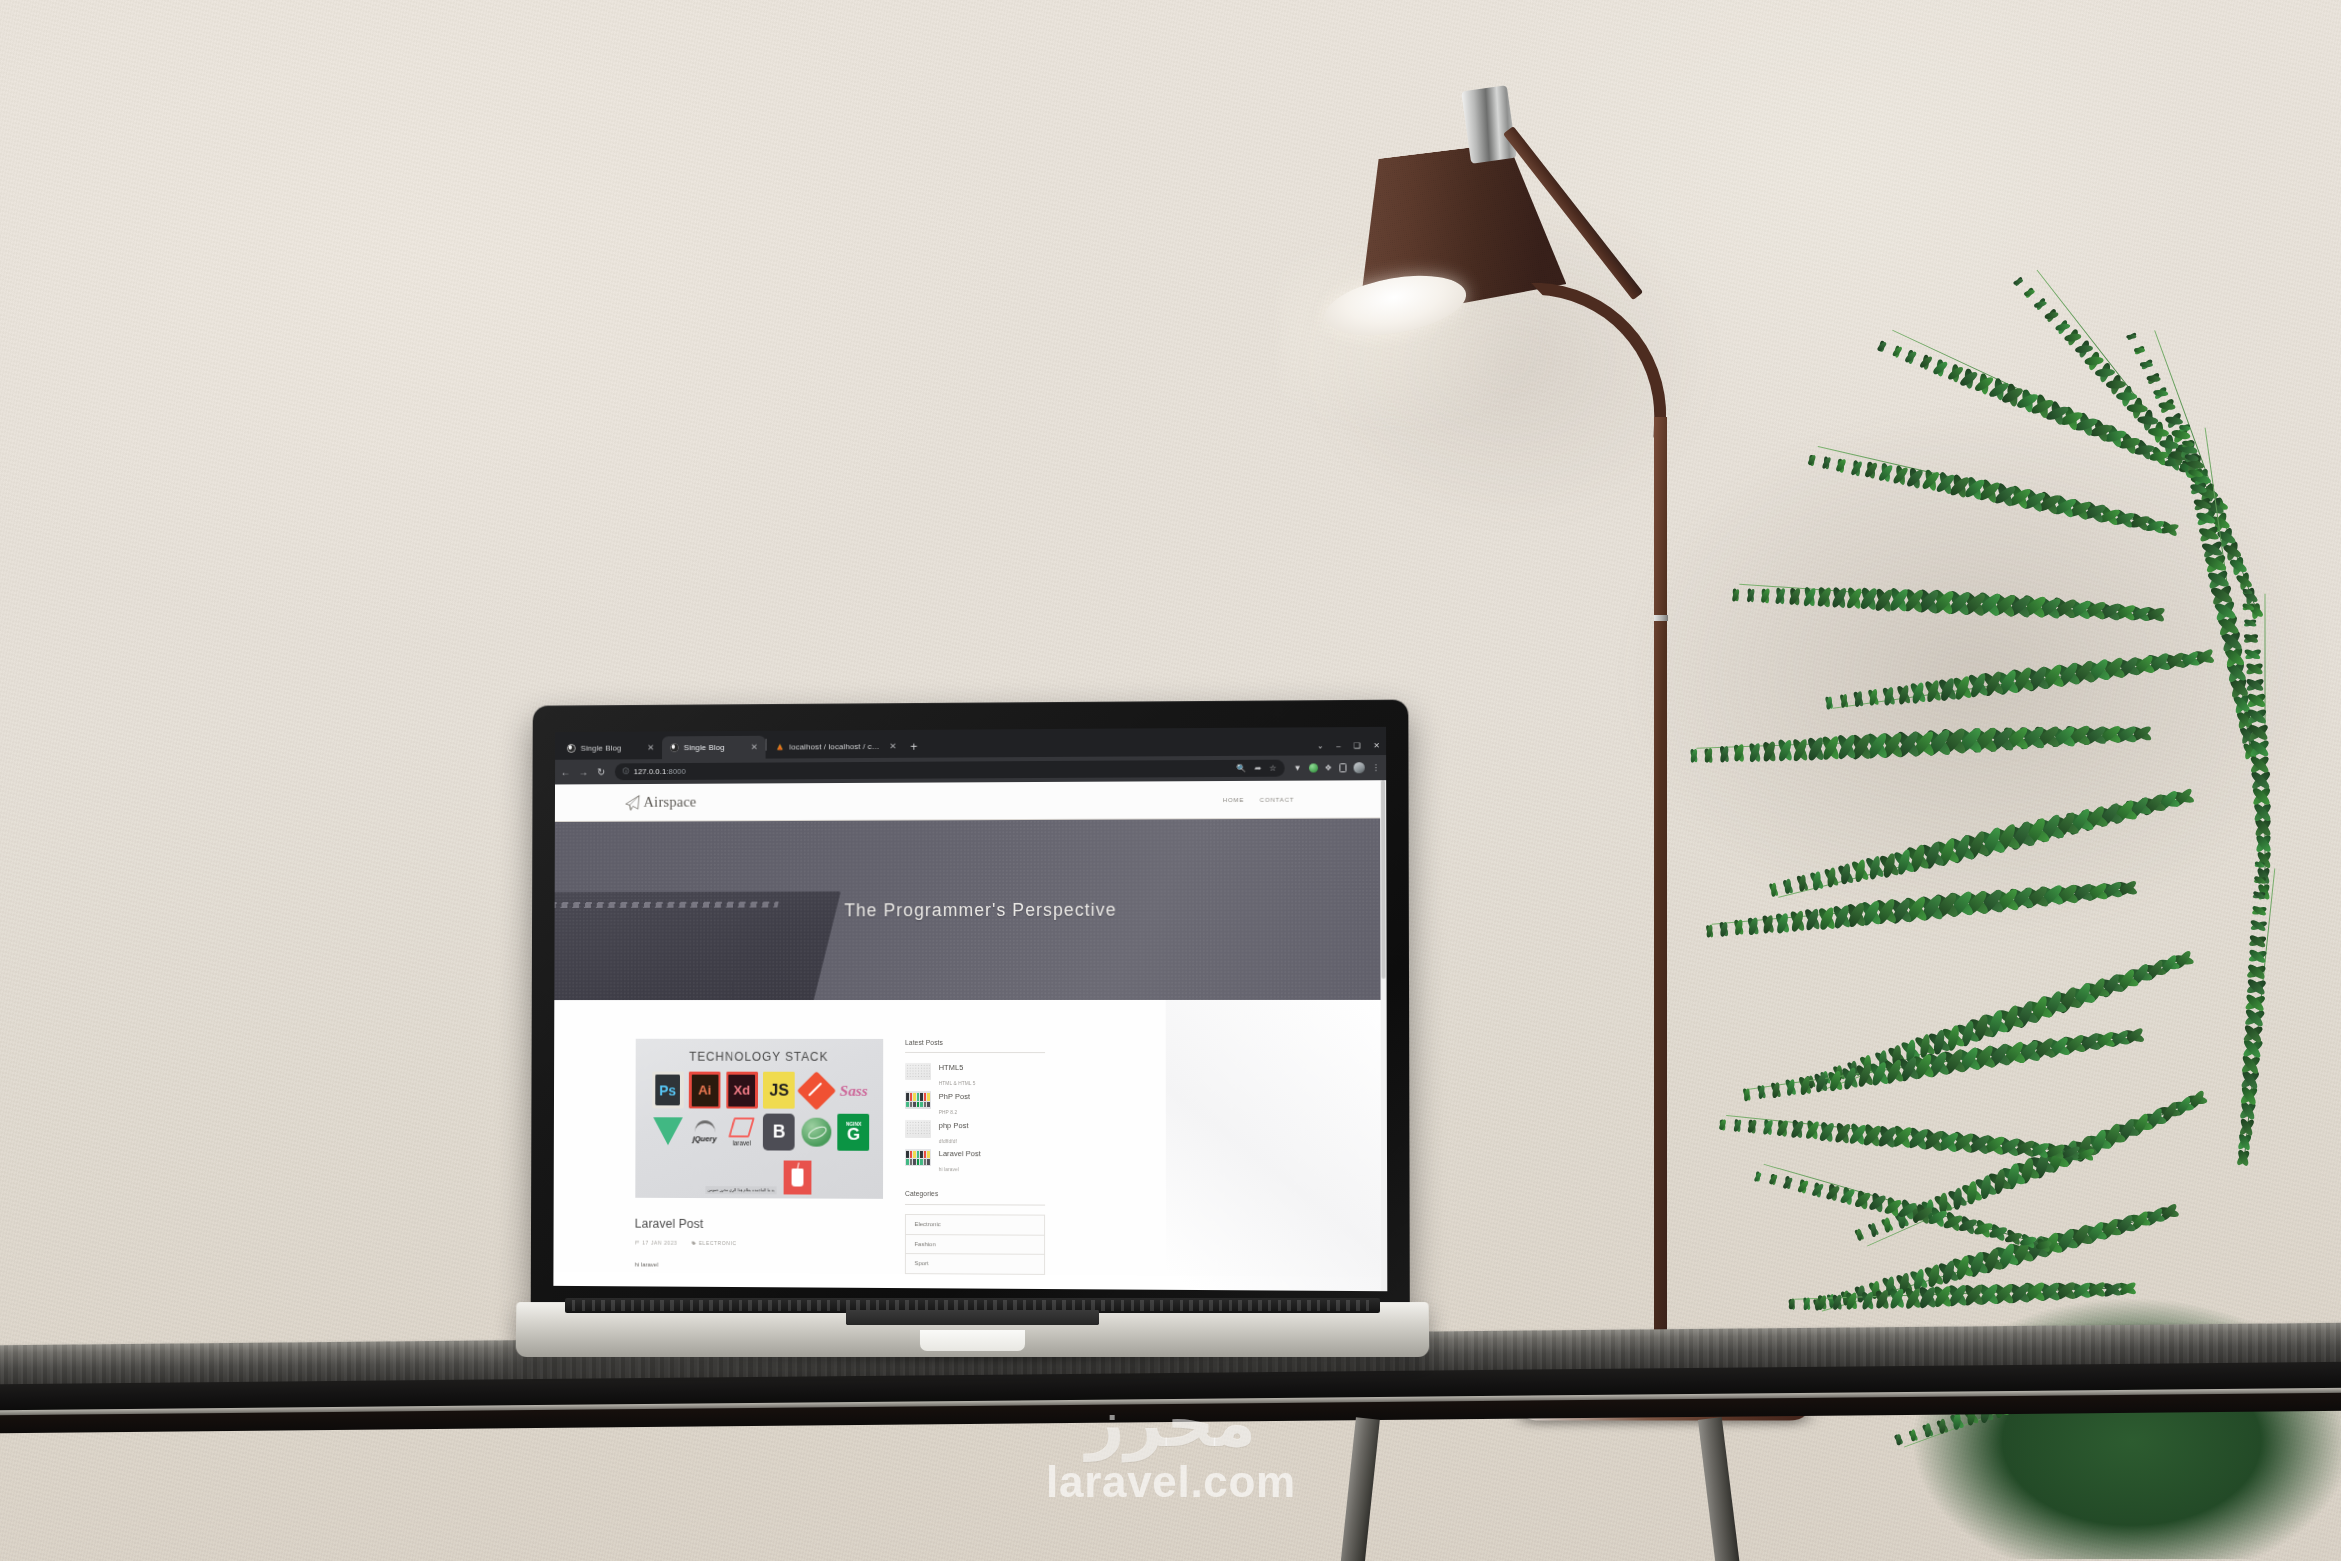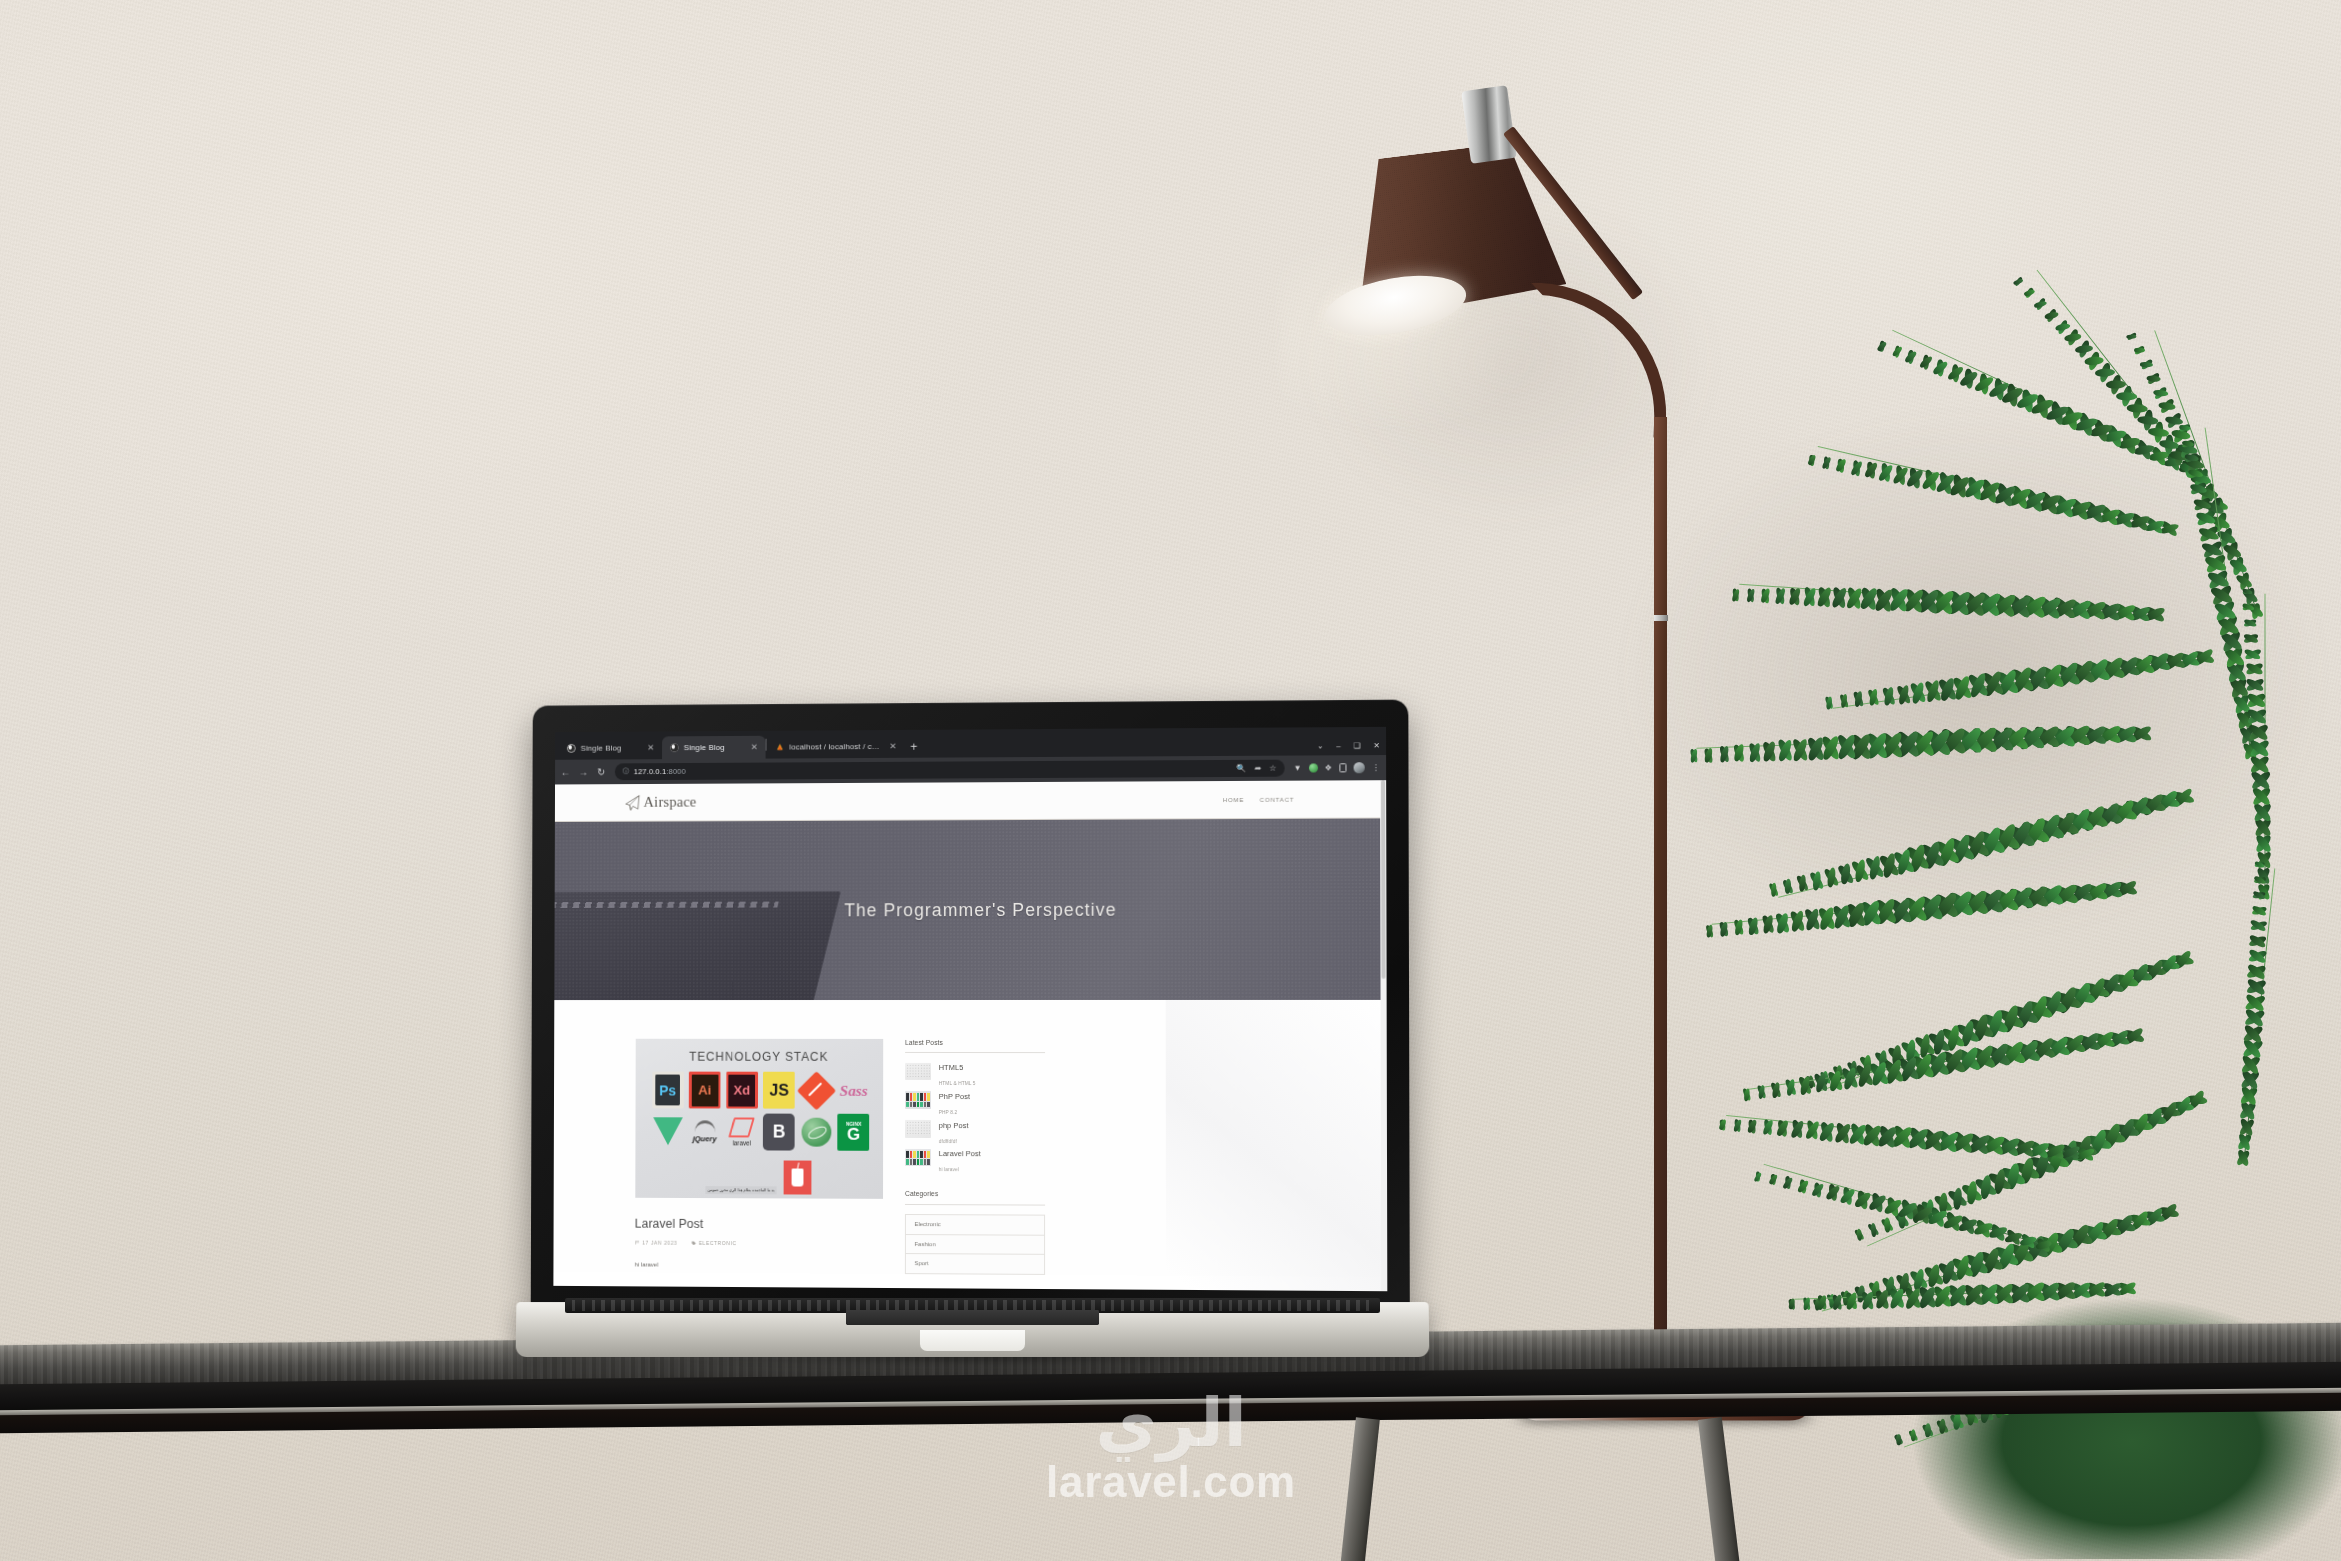--- a/index.html
+++ b/index.html
@@ -1730,18 +1730,18 @@
     </div>
 
     <div class="base">
       <div class="base-notch"></div>
     </div>
     <div class="base-kb"></div>
     <div class="base-trackpad"></div>
   </div>
 
   <div class="watermark">
-    <div class="wm-ar">الري</div>
+    <div class="wm-ar">محرز</div>
     <div class="wm-en">laravel.com</div>
   </div>
 
 </div>
 
 
 </body></html>

